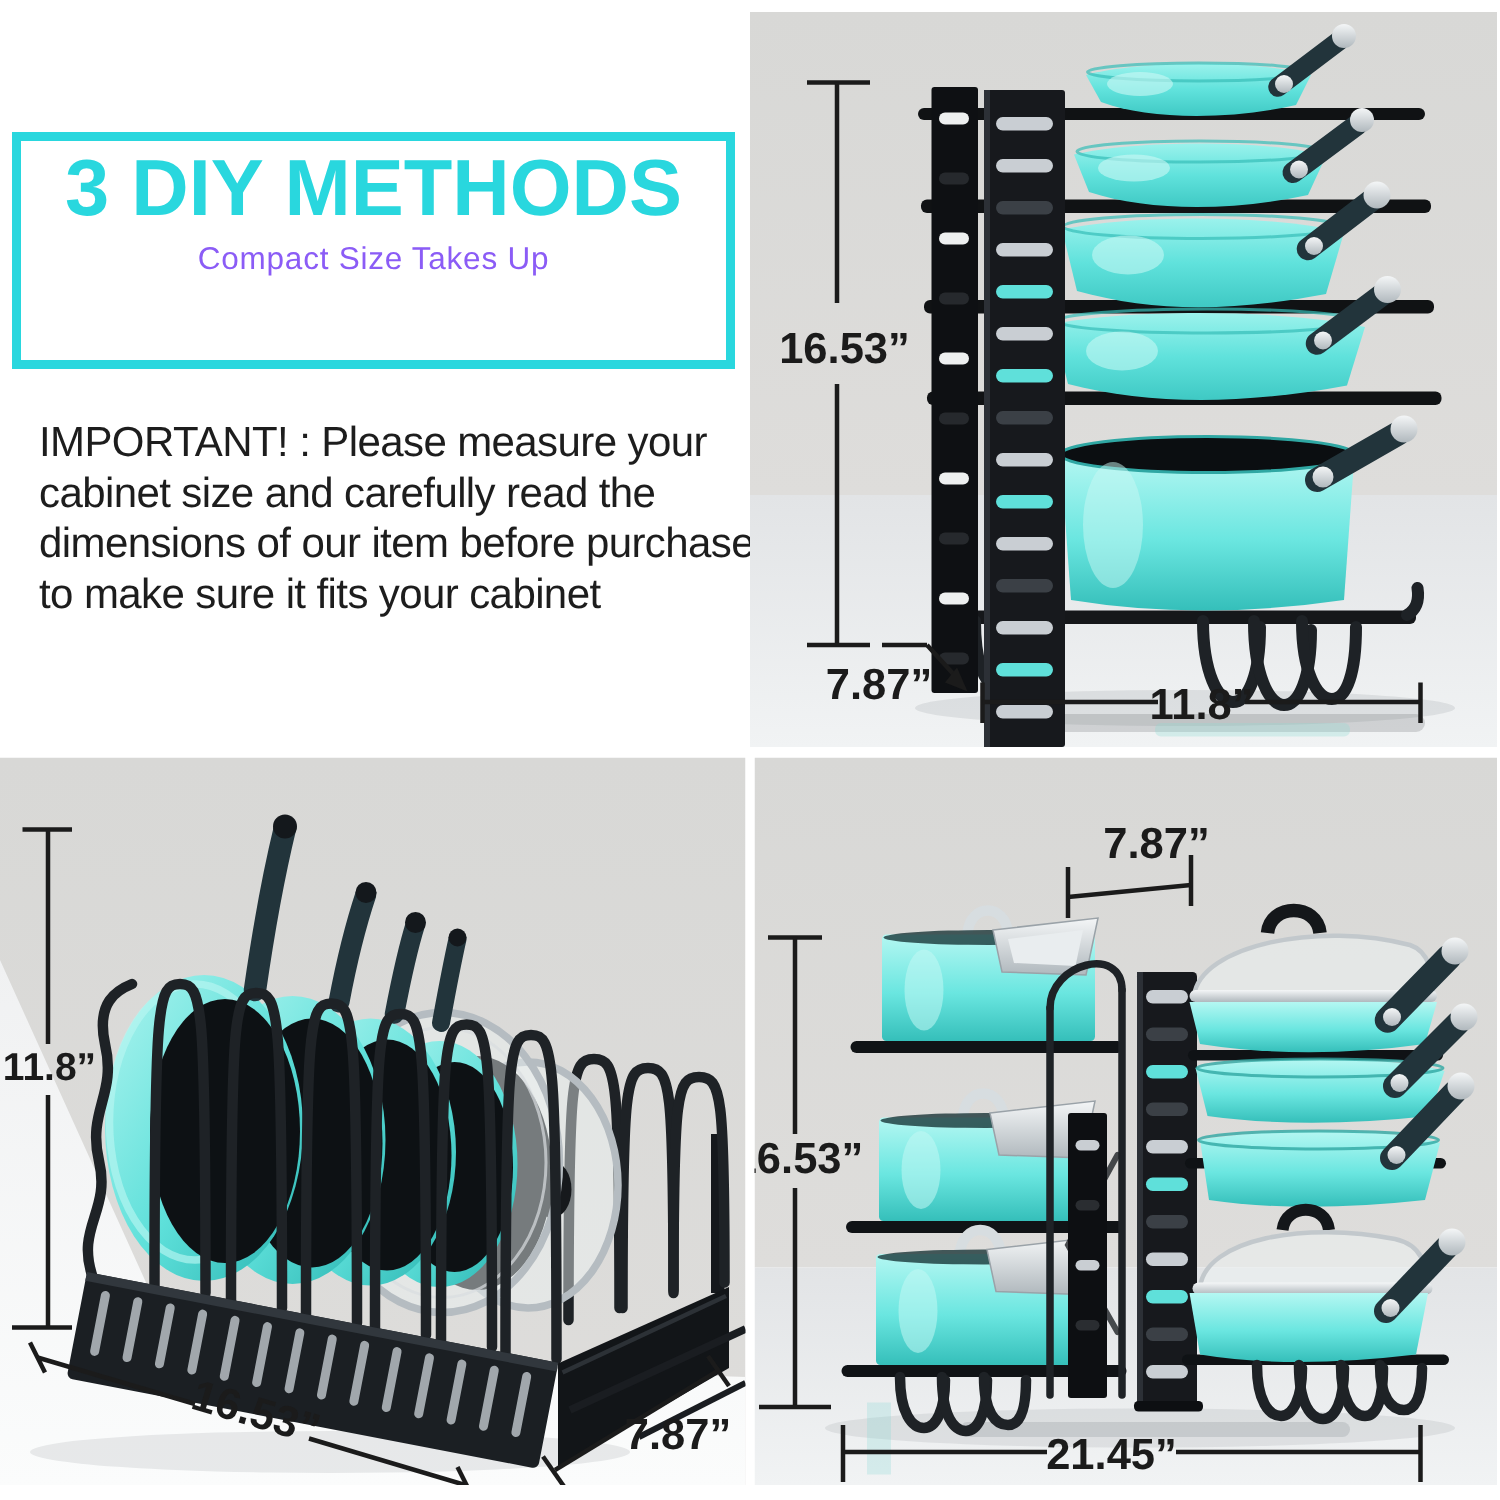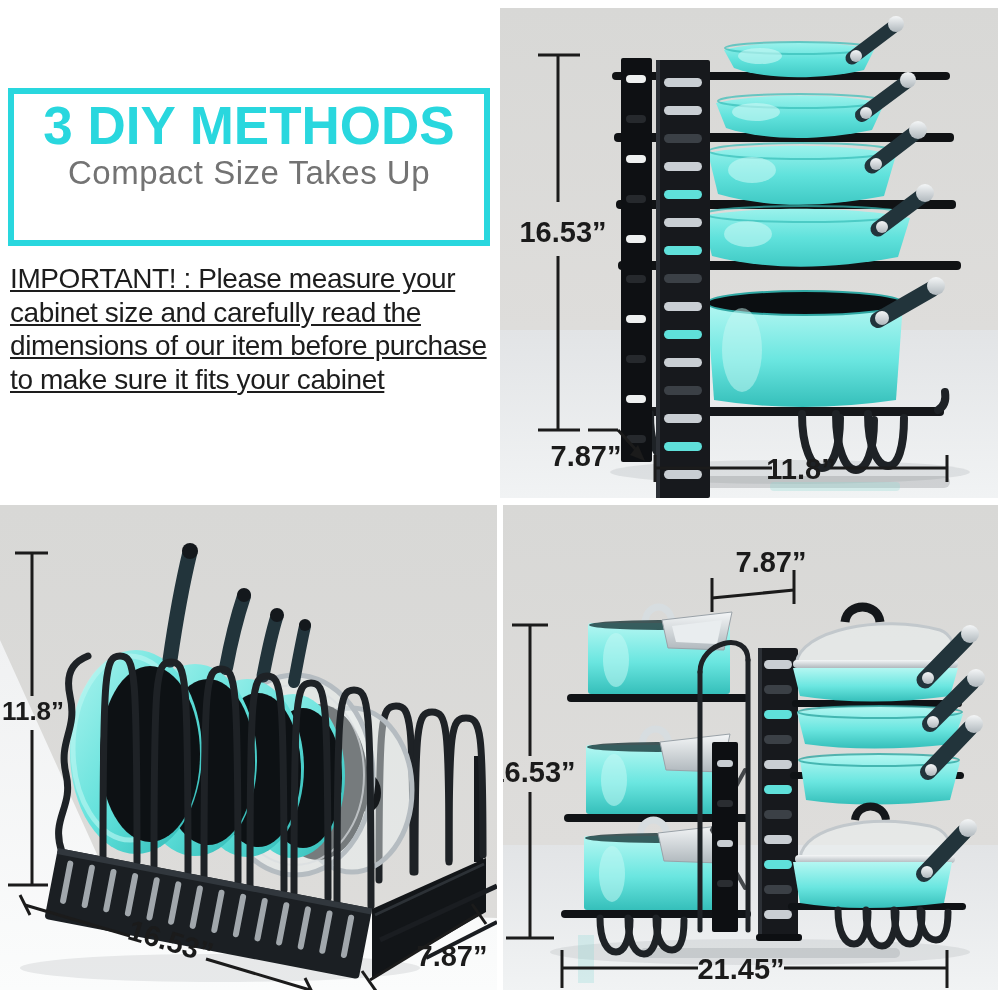--- a/index.html
+++ b/index.html
@@ -6,23 +6,23 @@
   body{width:1000px;height:1000px;position:relative;overflow:hidden;
        font-family:"Liberation Sans", sans-serif;}
   .stage{position:absolute;left:0;top:0;width:1000px;height:906px;}
   
   .info-quad{position:absolute;left:0;top:0;width:497px;height:498px;background:#ffffff;}
   .title-box{position:absolute;left:8px;top:88px;width:482px;height:158px;
              box-sizing:border-box;border:6px solid #29d7de;background:#ffffff;
              text-align:center;}
   .title-main{color:#29d7de;font-weight:bold;font-size:53px;line-height:56px;
               margin-top:4px;letter-spacing:0px;}
-  .title-sub{color:#737373;font-size:33px;line-height:37px;font-weight:400;letter-spacing:0.5px;}
-  .note{position:absolute;left:10px;top:262px;width:482px;margin:0;
-        color:#1d1d1d;font-size:28px;line-height:33.5px;font-weight:400;letter-spacing:-0.4px;text-decoration:underline;}
+  .title-sub{color:#8b5cf6;font-size:21px;line-height:37px;font-weight:400;letter-spacing:0.5px;}
+  .note{position:absolute;left:10px;top:262px;width:482px;margin:16px;
+        color:#1d1d1d;font-size:28px;line-height:33.5px;font-weight:400;letter-spacing:-0.4px;}
   
   svg{position:absolute;left:0;top:0;}
   .dim{font-family:"Liberation Sans", sans-serif;font-size:29px;font-weight:bold;fill:#1b1b1b;}
   .dim-small{font-size:26px;}
   .dimline{stroke:#1b1b1b;stroke-width:3;fill:none;}
   .wire{stroke:#1e2226;fill:none;stroke-linecap:round;}
   .handle{stroke:#22343b;fill:none;stroke-linecap:round;}
 </style>
 </head>
 <body>

